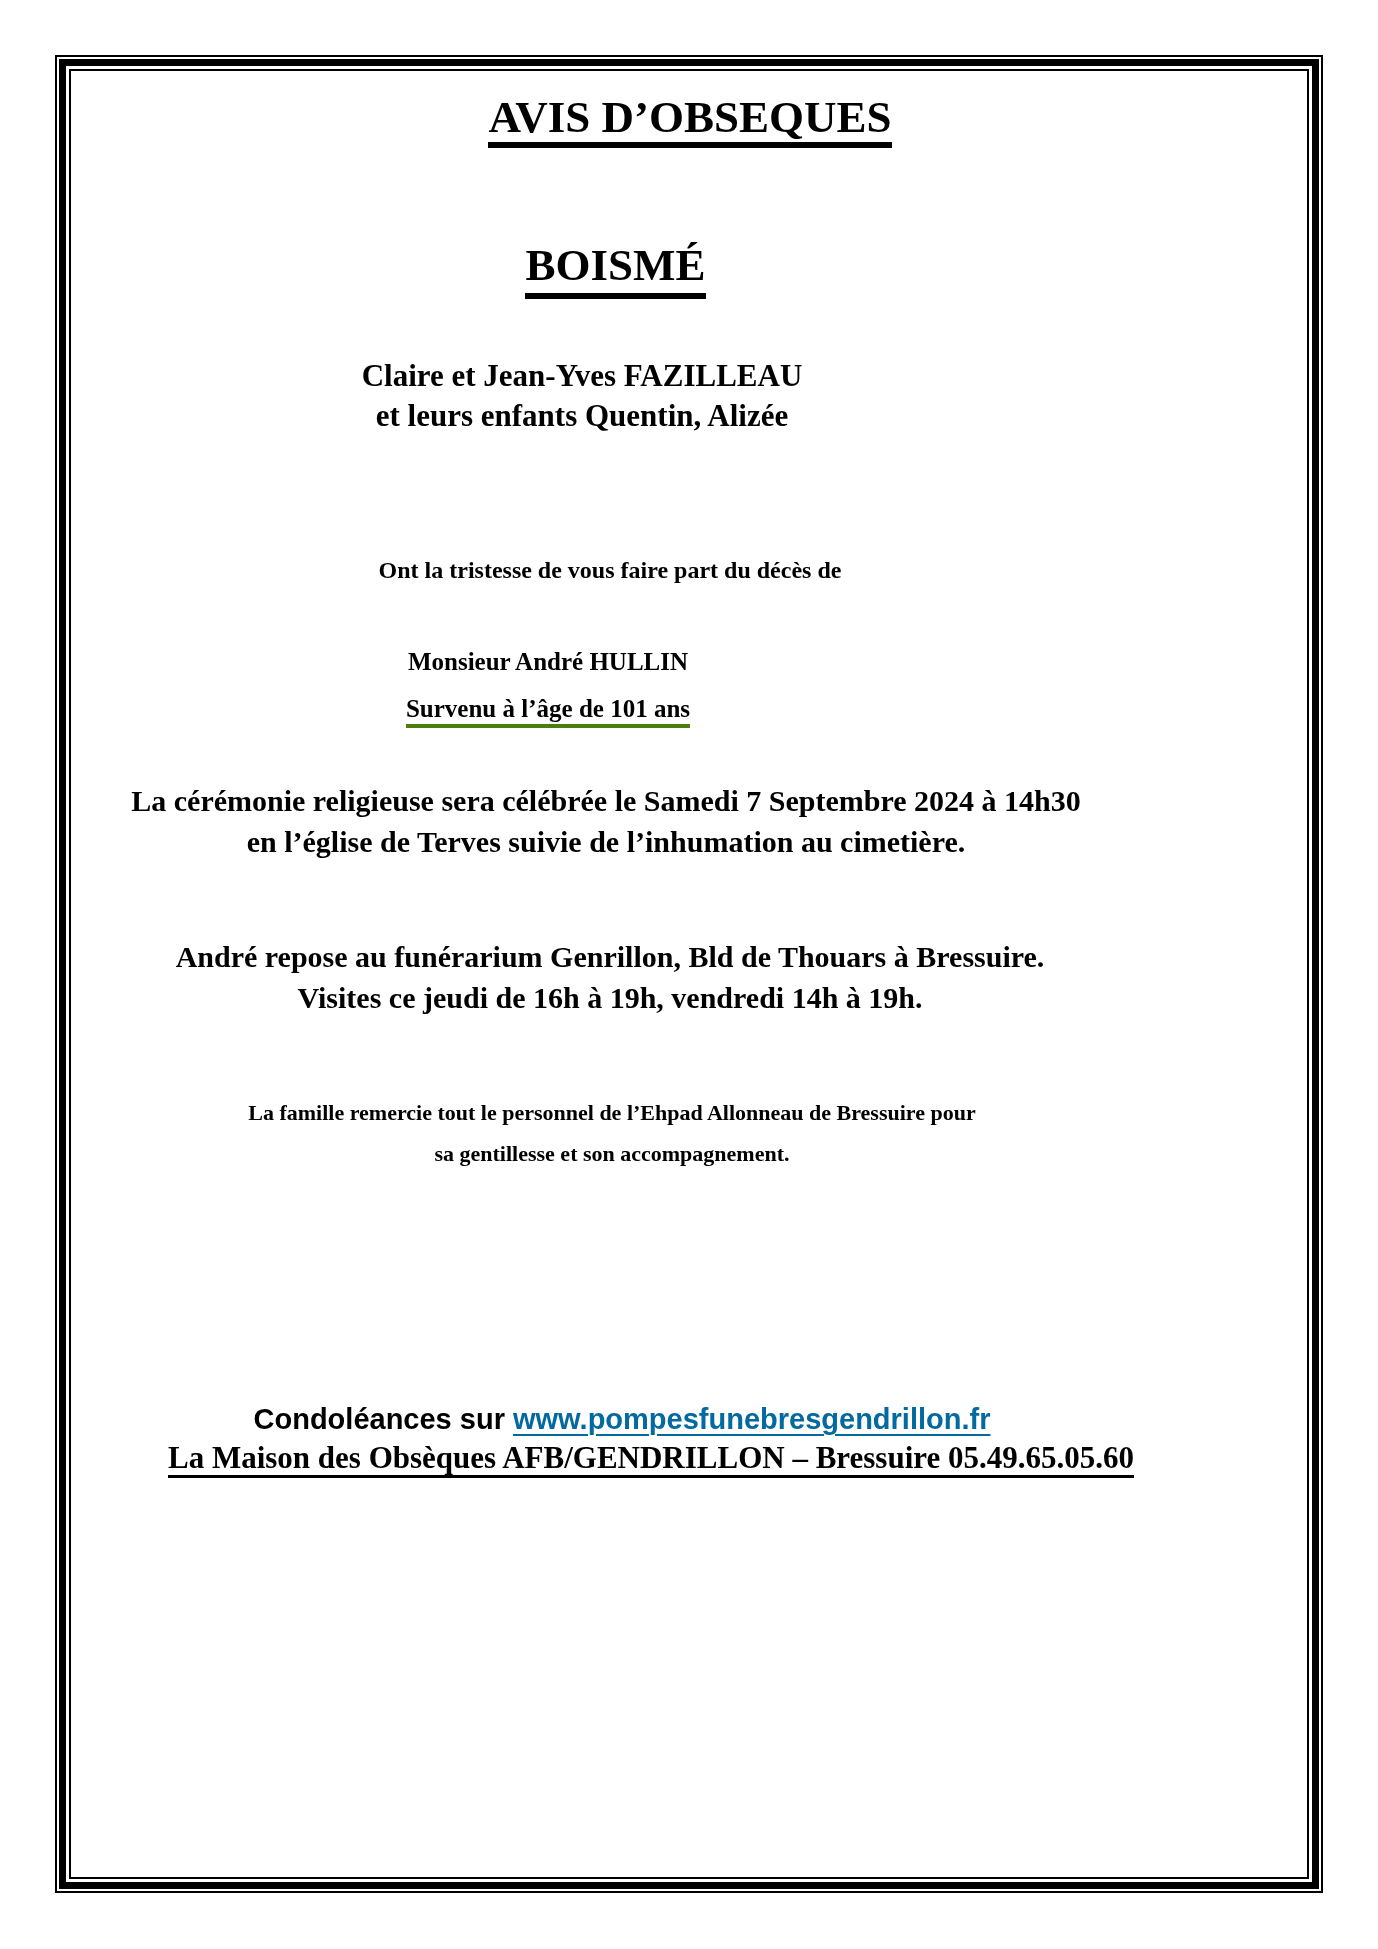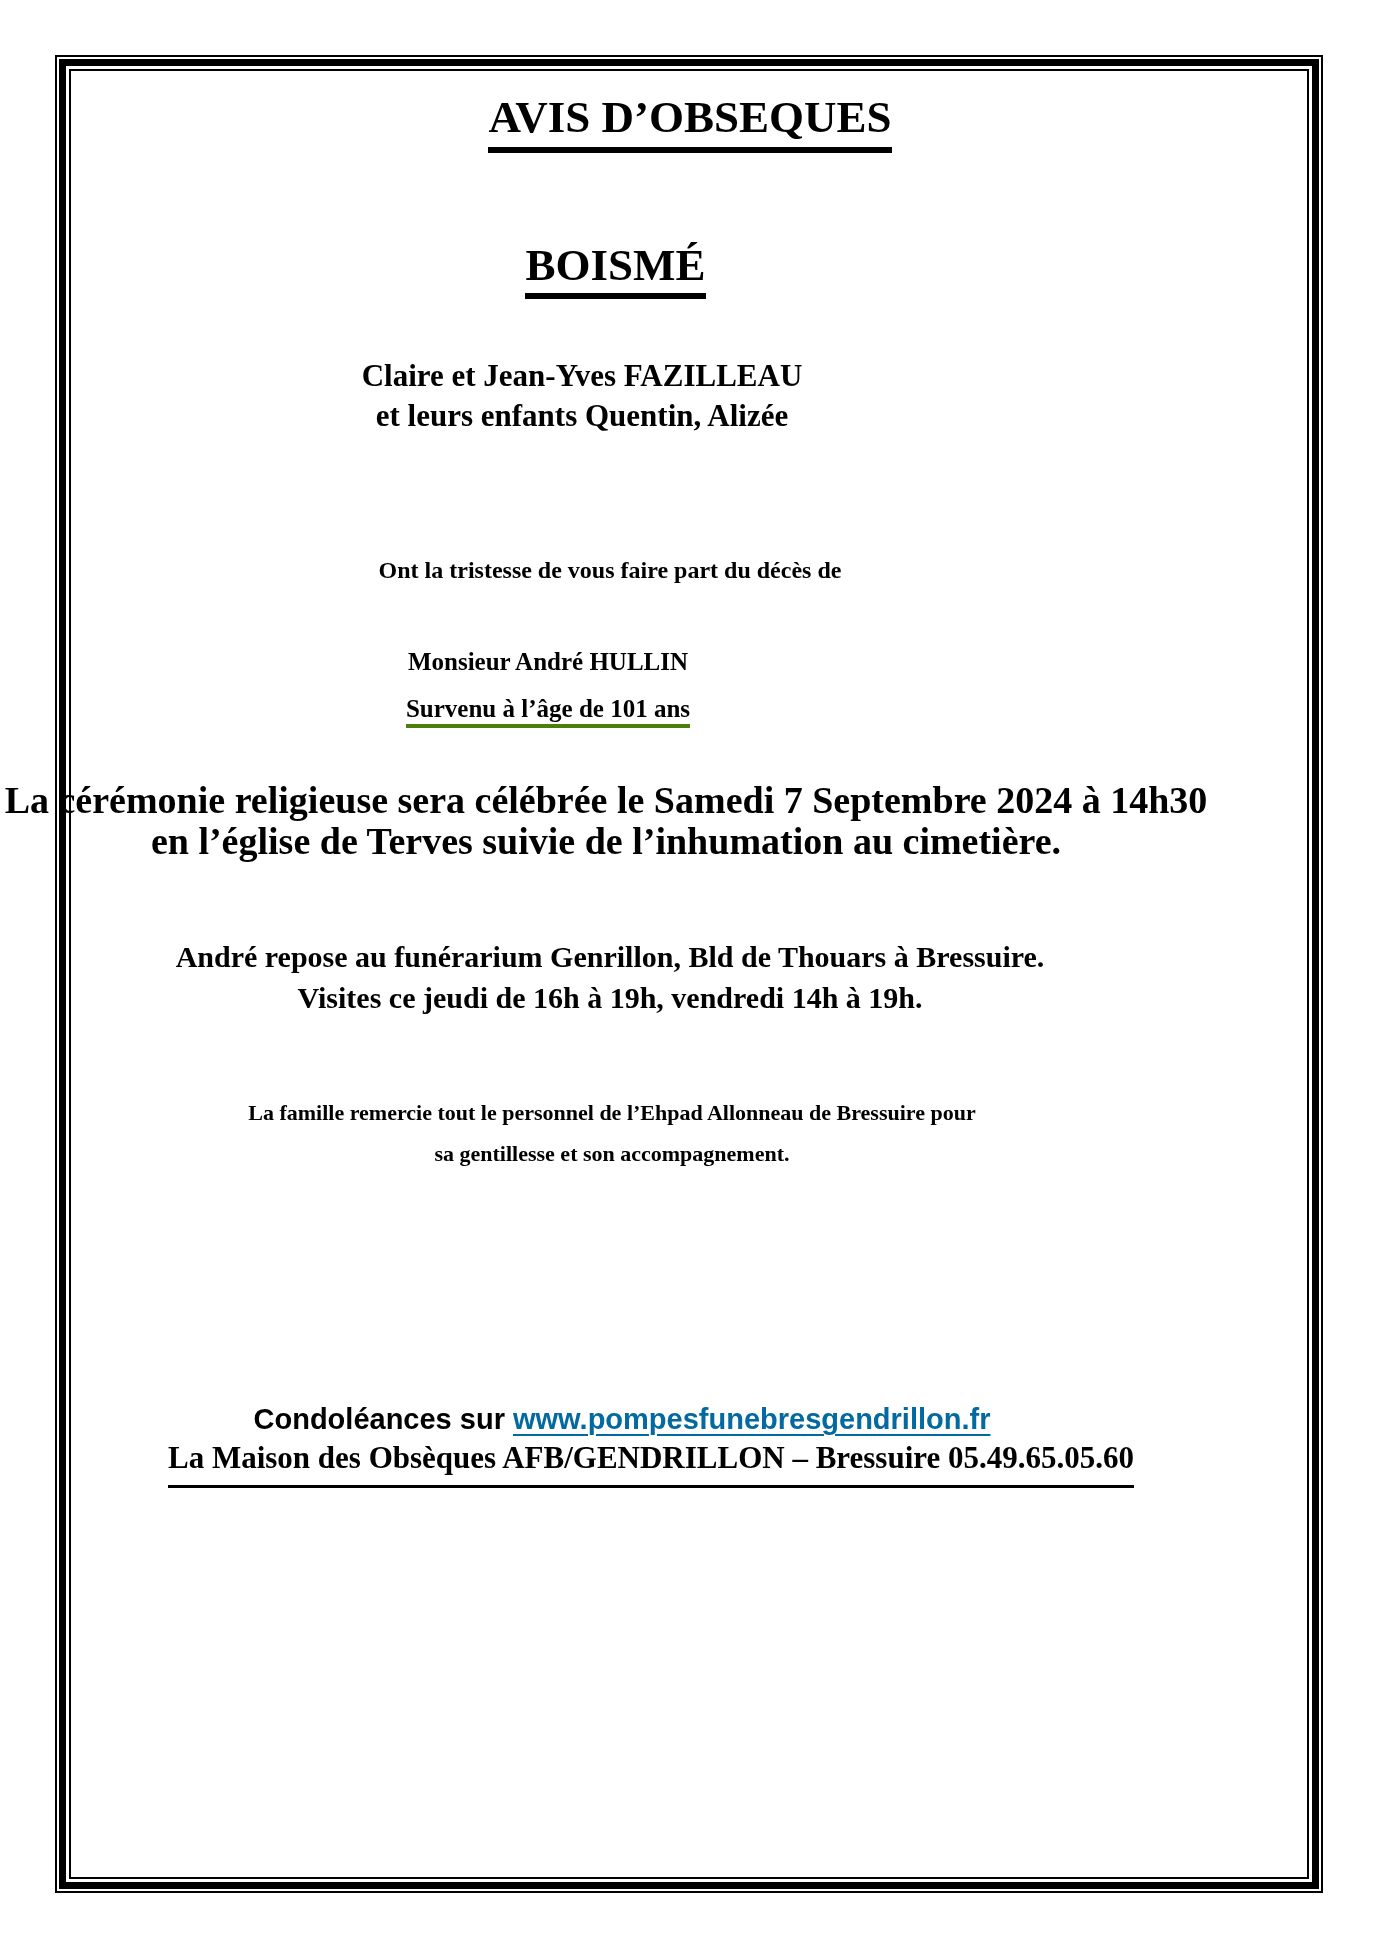--- a/index.html
+++ b/index.html
@@ -36,21 +36,21 @@
     position: absolute;
     text-align: center;
     white-space: nowrap;
     font-weight: bold;
   }
   .p-title {
     top: 90px; left: 75px; width: 1230px;
     font-size: 45px; font-weight: bold;
     line-height: 54px;
   }
-  .p-title .u { border-bottom: 6px solid #000; padding-bottom: 5px; }
+  .p-title .u { border-bottom: 6px solid #000; }
   .p-commune {
     top: 238px; left: 0; width: 1215px;
     font-size: 45px; font-weight: bold;
     line-height: 54px;
   }
   .p-commune .u { border-bottom: 6px solid #000; padding-bottom: 3px; margin-left: 16px; }
   .p-family {
     top: 356px; left: 0; width: 1164px;
     font-size: 31px; line-height: 40px;
   }
@@ -58,21 +58,21 @@
     top: 550px; left: 0; width: 1220px;
     font-size: 24px; line-height: 40px;
   }
   .p-deceased {
     top: 638px; left: 16px; width: 1064px;
     font-size: 25px; font-weight: bold; line-height: 47px;
   }
   .p-deceased .u { border-bottom: 4px solid #4d7c0f; padding-bottom: 2px; }
   .p-ceremony {
     top: 780px; left: 0; width: 1212px;
-    font-size: 38px; line-height: 41px;
+    font-size: 30px; line-height: 41px;
   }
   .p-repose {
     top: 936px; left: 0; width: 1220px;
     font-size: 30px; line-height: 41px;
   }
   .p-thanks {
     top: 1092px; left: 0; width: 1224px;
     font-size: 22px; line-height: 41px;
   }
   .p-notice {
@@ -87,21 +87,21 @@
   .p-condolences a {
     color: #0369a1;
     text-decoration: underline;
     text-decoration-thickness: 2px;
     text-underline-offset: 5px;
   }
   .p-footer {
     top: 1437px; left: 0; width: 1302px;
     font-size: 31px; font-weight: bold; line-height: 42px;
   }
-  .p-footer .u { border-bottom: 3px solid #000; padding-bottom: 10px; }
+  .p-footer .u { border-bottom: 3px solid #000; padding-bottom: 0; }
 </style>
 </head>
 <body>
 
 <div class="page">
 
   <div class="frame-outer">
     <div class="frame-mid">
       <div class="frame-inner"></div>
     </div>

